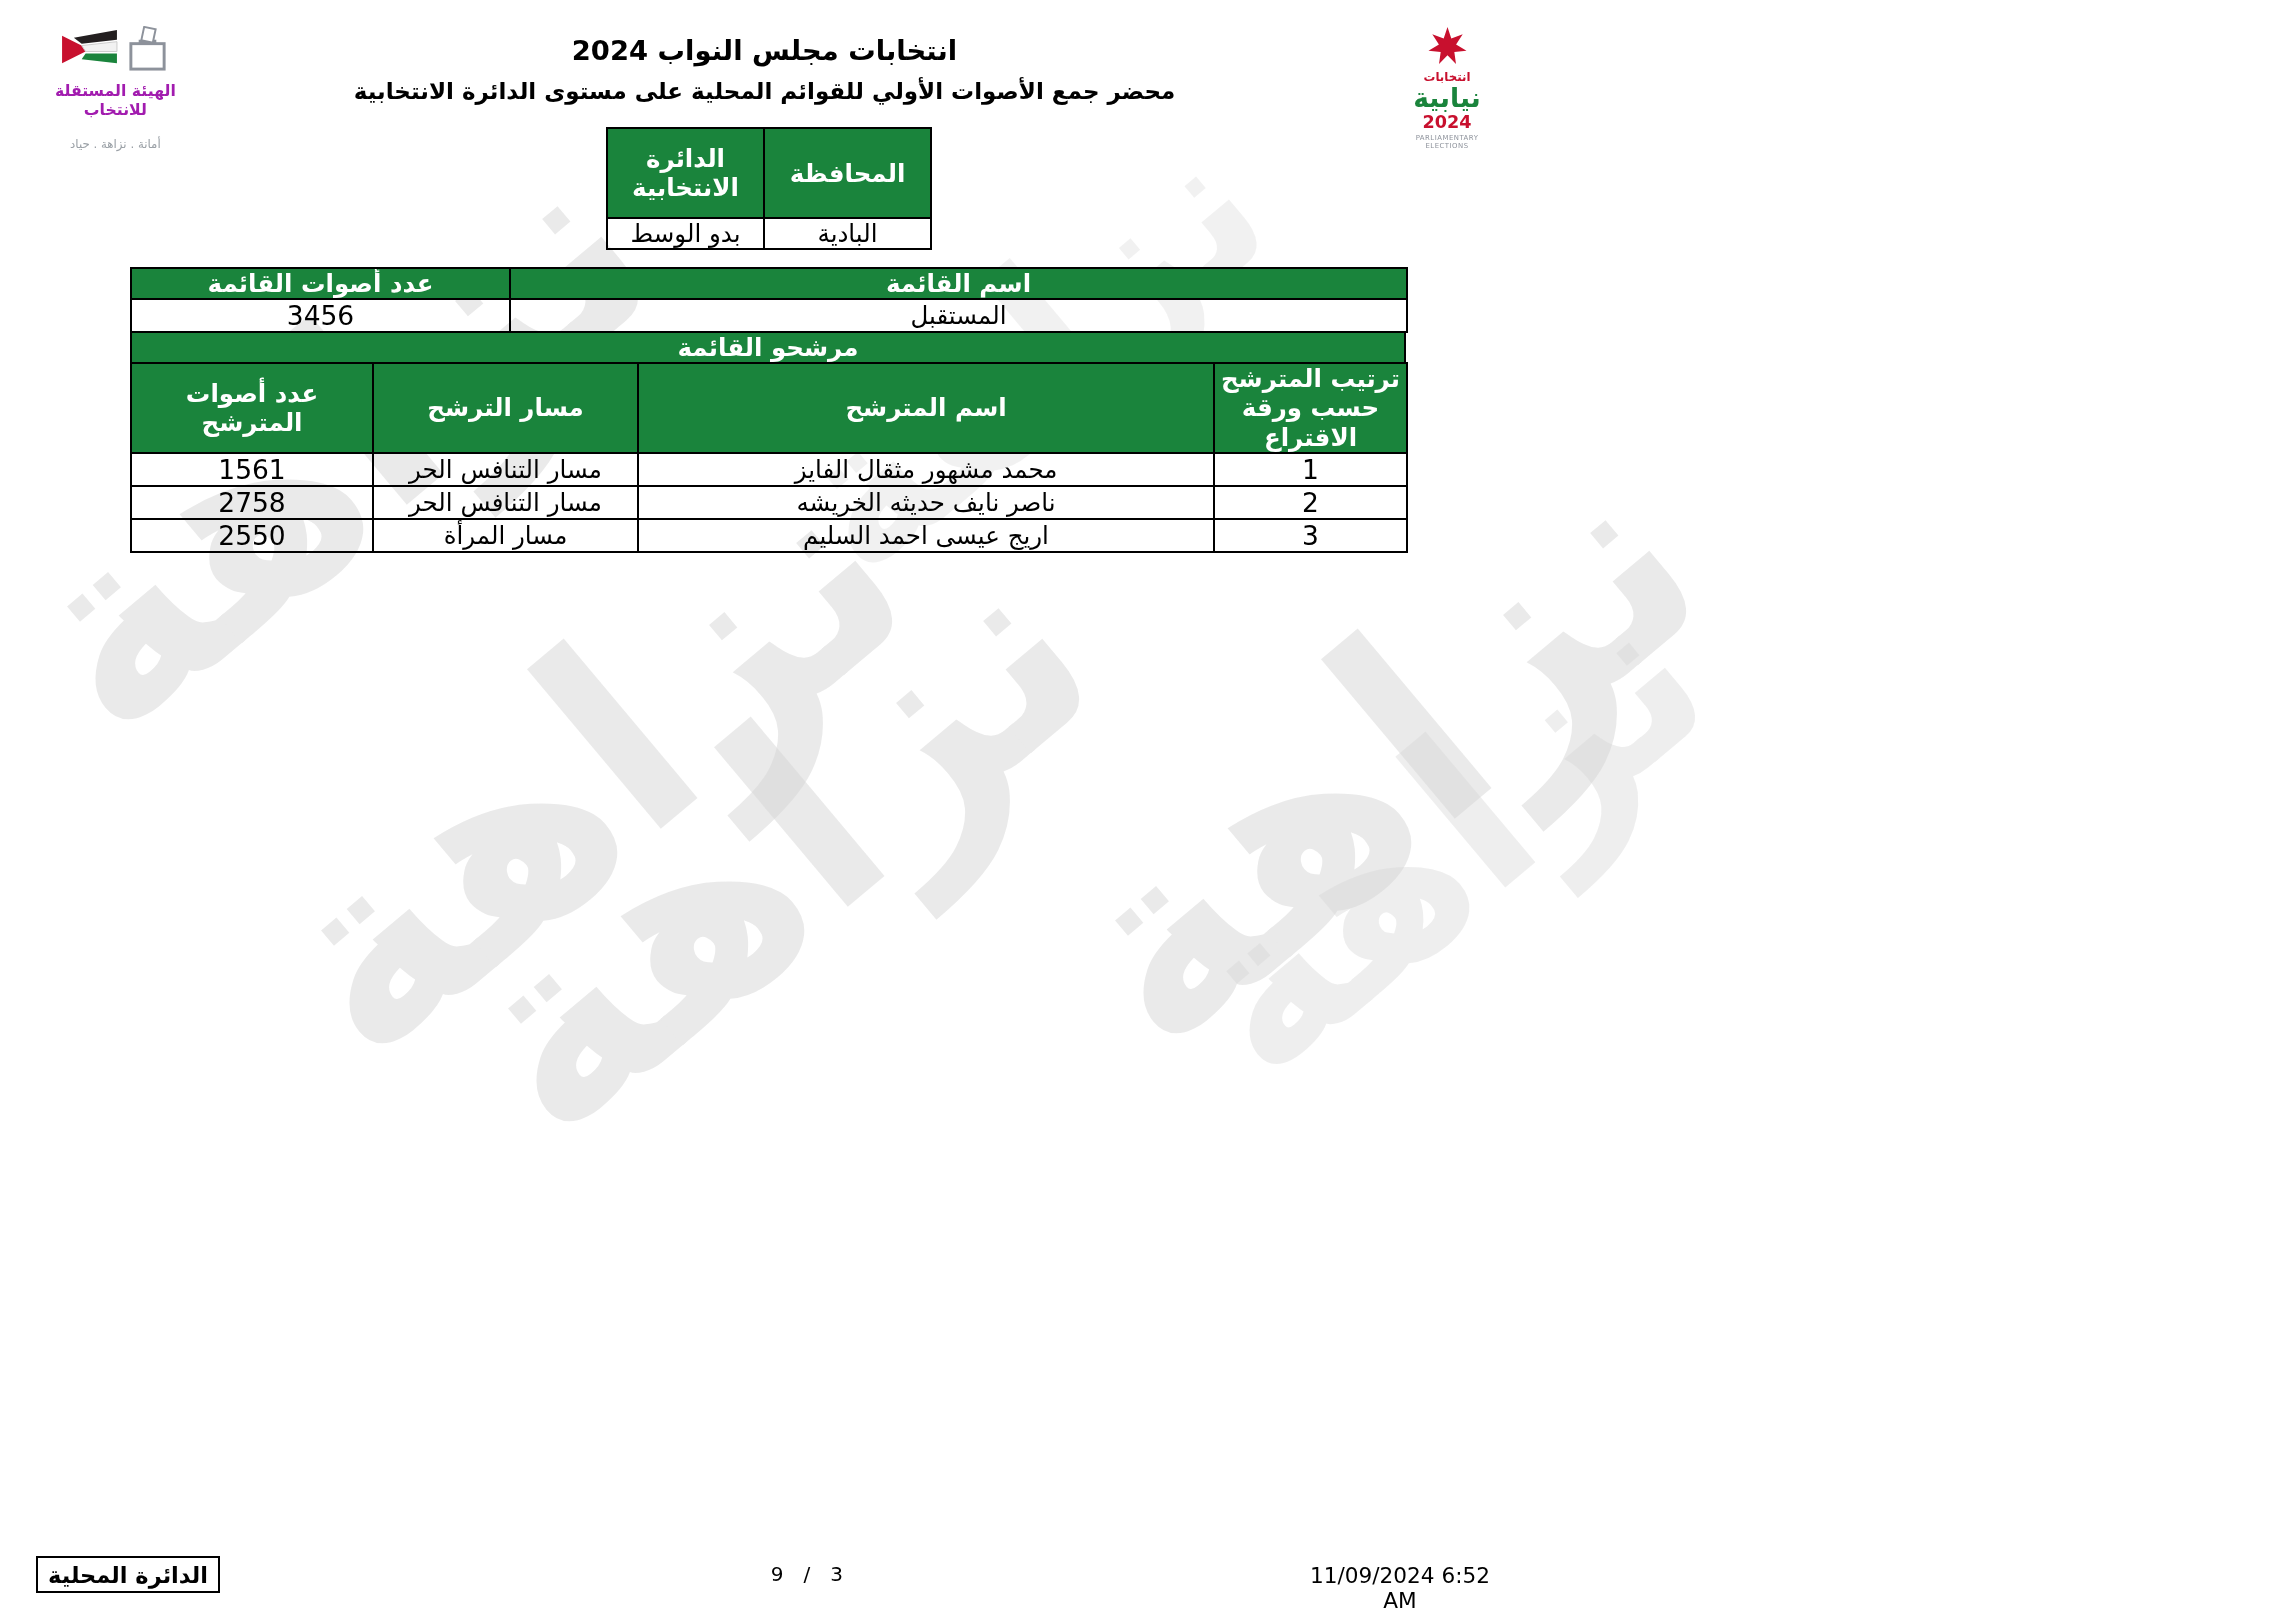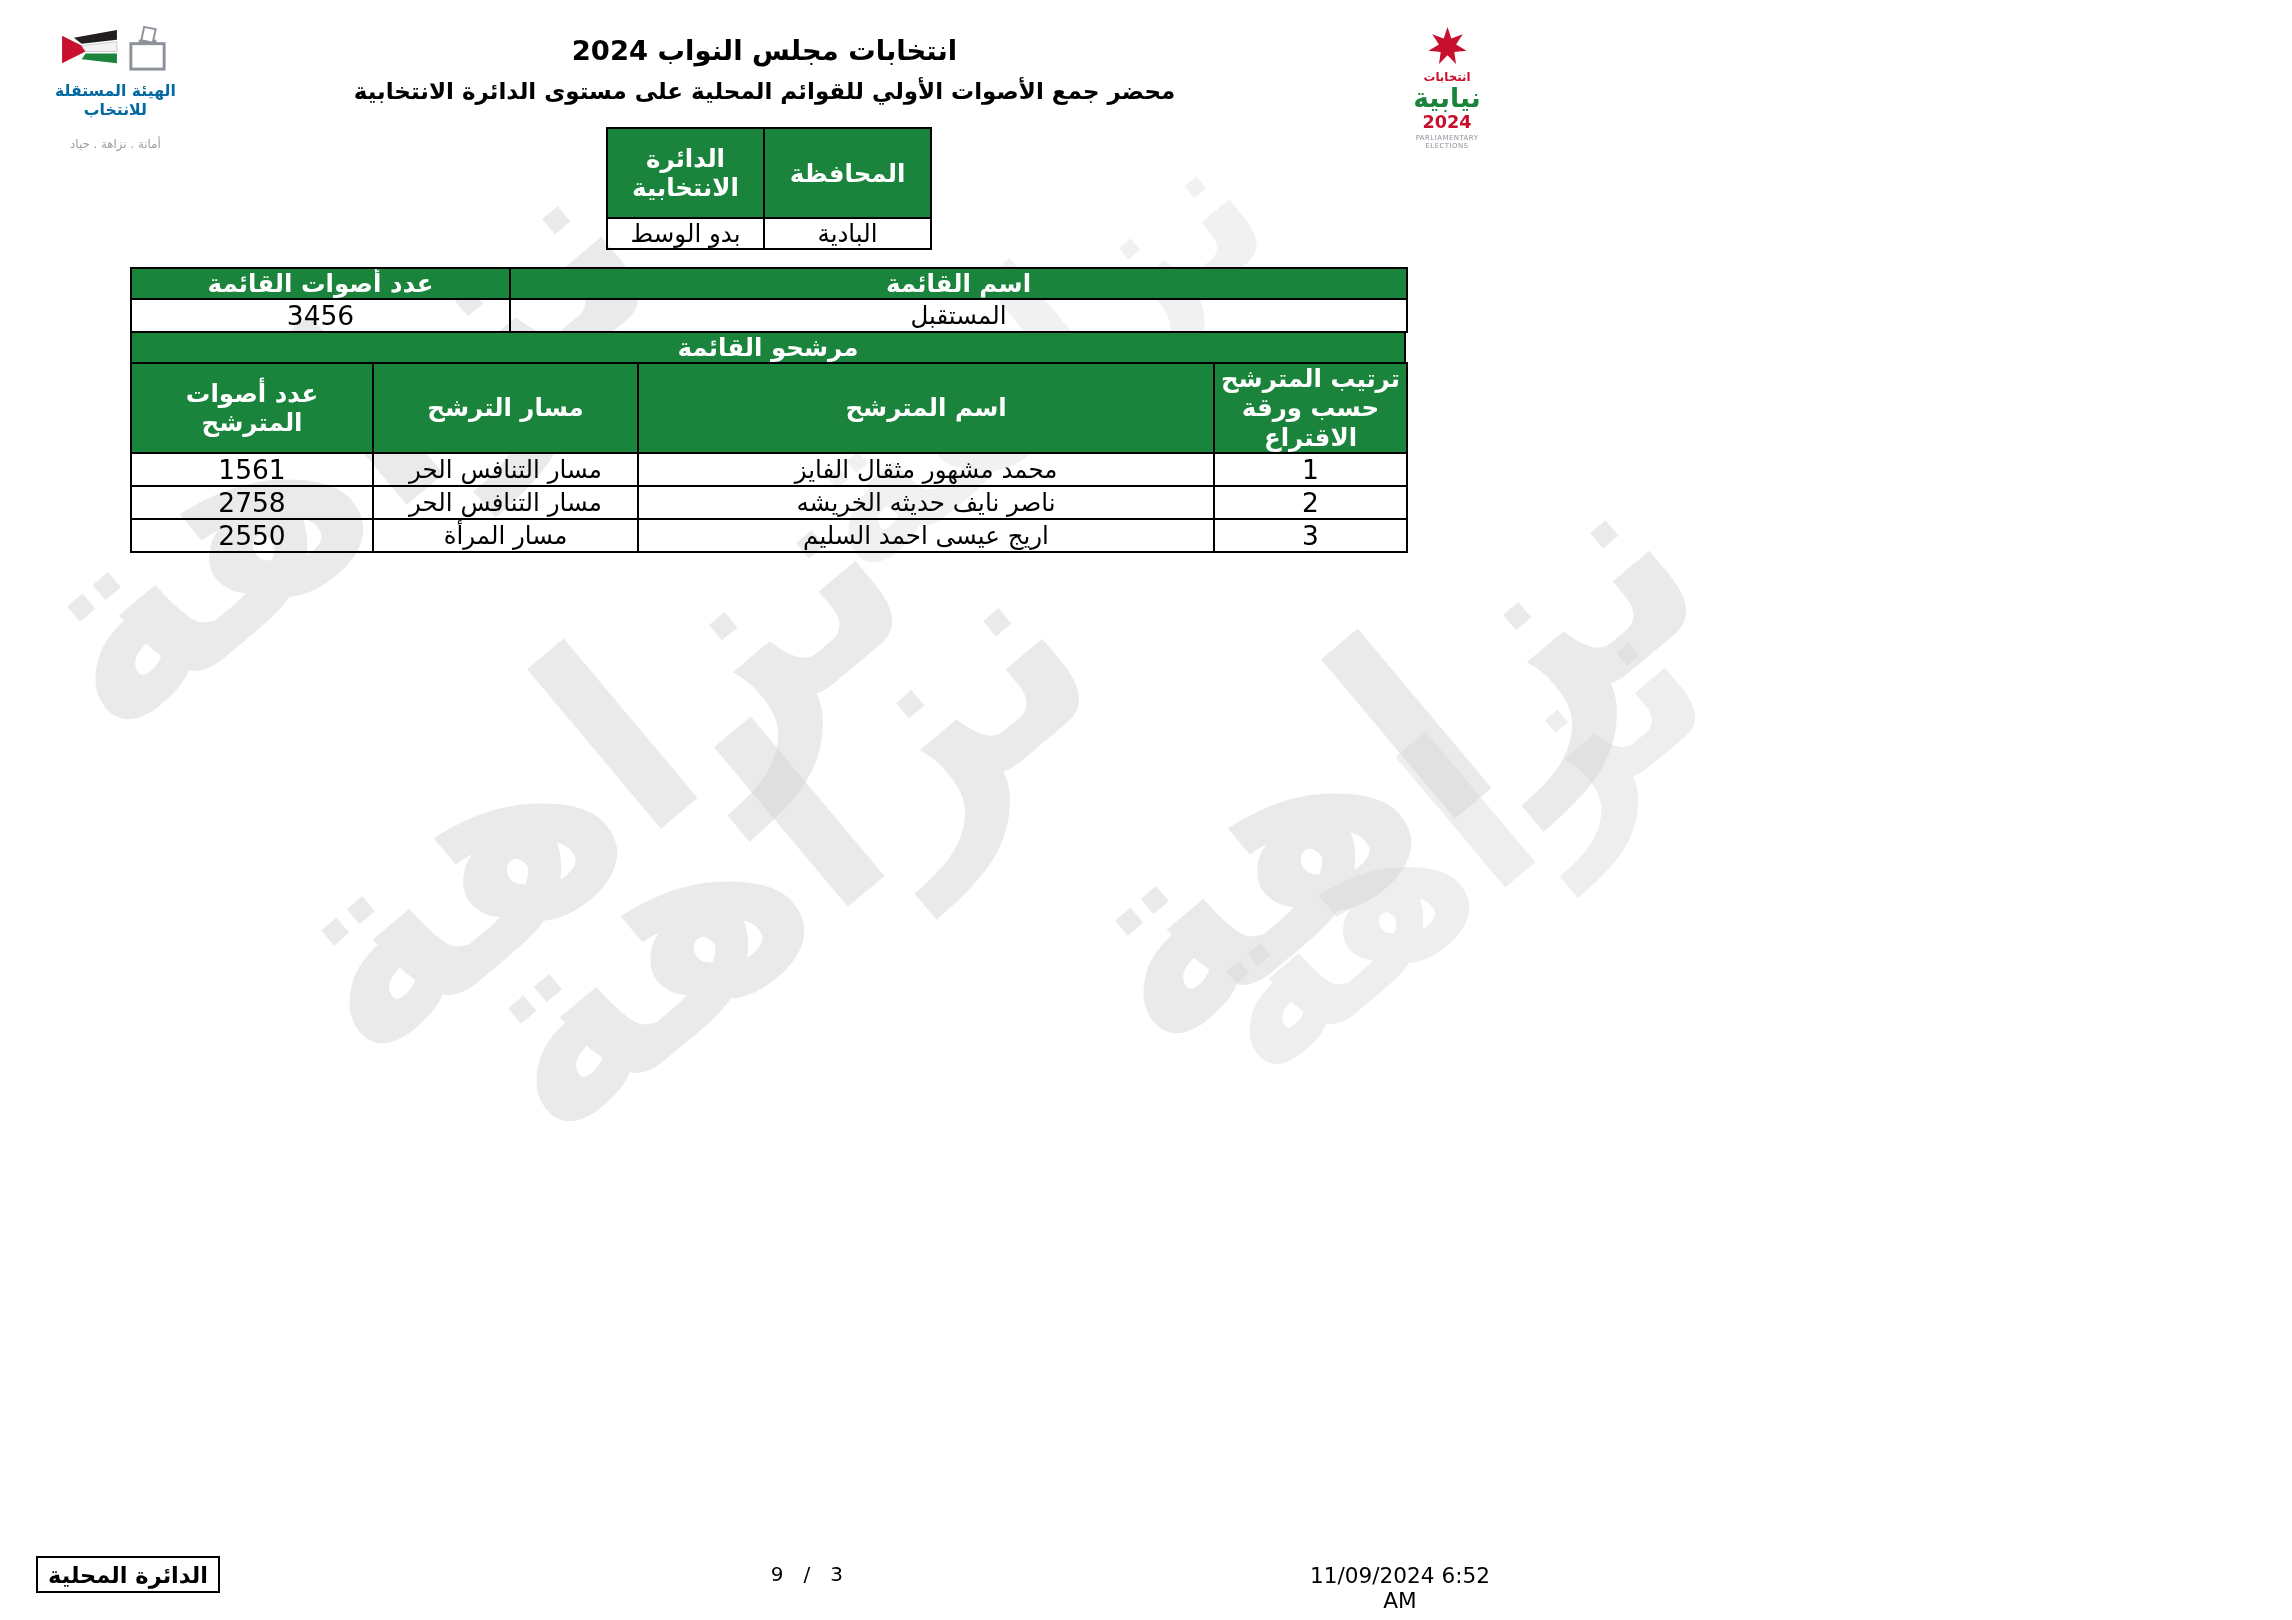--- a/index.html
+++ b/index.html
@@ -22,21 +22,21 @@
   .wm6 { left:1147px; top:706px; font-size:225px; opacity:.4; }
   
   .content { position:absolute; inset:0; z-index:1; }
   
   .titles { position:absolute; top:35px; left:0; width:1529px; text-align:center; direction:rtl; }
   .title-1 { font-size:27.4px; font-weight:bold; }
   .title-2 { font-size:23px; font-weight:bold; margin-top:11.8px; }
   
   .logo-left { position:absolute; top:25.5px; left:27.4px; width:176px; text-align:center; }
   .logo-left .iconrow { display:flex; justify-content:center; align-items:flex-end; gap:3.9px; }
-  .logo-org { font-size:15.7px; font-weight:bold; color:#0369a1; margin-top:2px; direction:rtl; }
+  .logo-org { font-size:15.7px; font-weight:bold; color:#a21caf; margin-top:2px; direction:rtl; }
   .logo-tagline { font-size:11.8px; color:#9aa0a6; margin-top:18px; direction:rtl; }
   
   .logo-right { position:absolute; top:27.4px; left:1396px; width:102px; text-align:center; }
   .lr-small { font-size:11.8px; color:#c8102e; font-weight:bold; direction:rtl; }
   .lr-big { font-size:26.5px; color:#1a843c; font-weight:bold; direction:rtl; line-height:1.05; }
   .lr-year { font-size:17.6px; color:#c8102e; font-weight:bold; }
   .lr-sub { font-size:6.9px; color:#8d929b; letter-spacing:0.5px; margin-top:2px; }
   
   .tbl { border-collapse:collapse; table-layout:fixed; direction:rtl; }
   .tbl td { border:2px solid #000; text-align:center; vertical-align:middle; overflow:hidden; }

